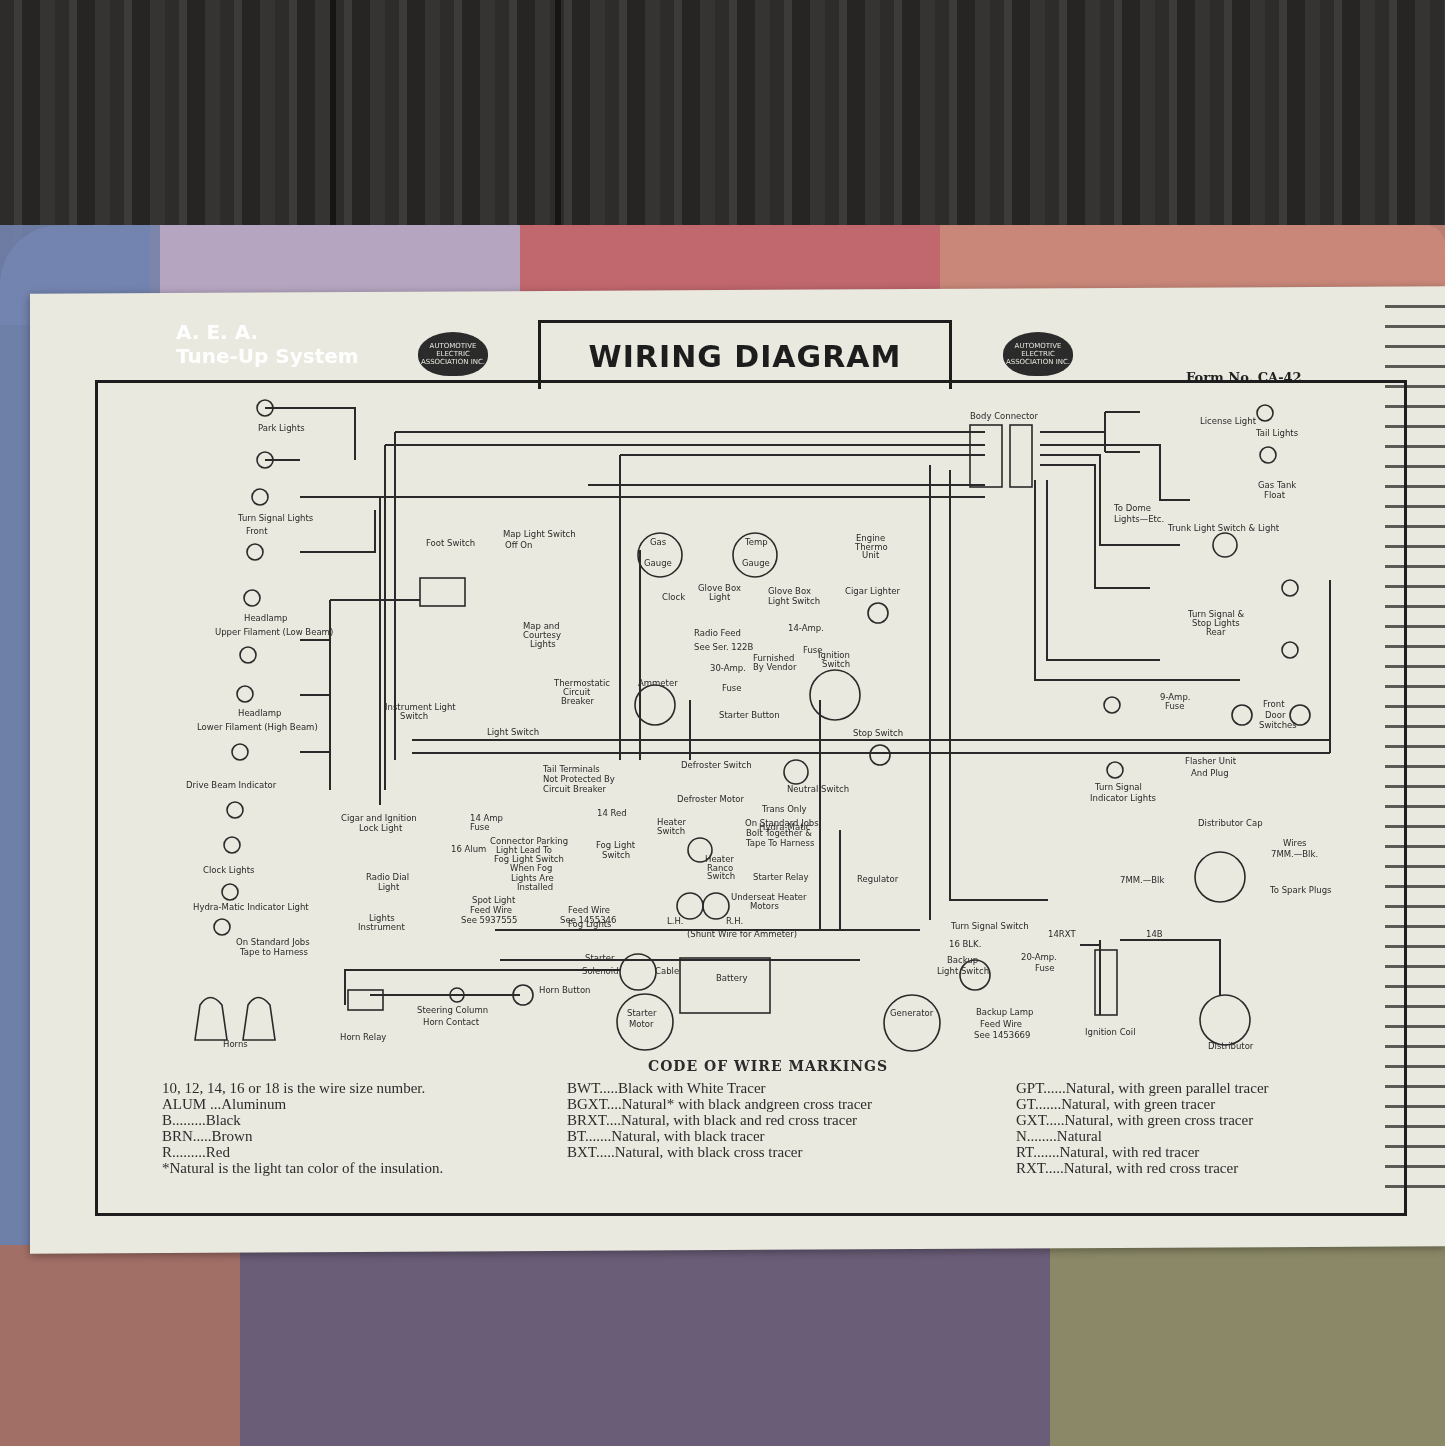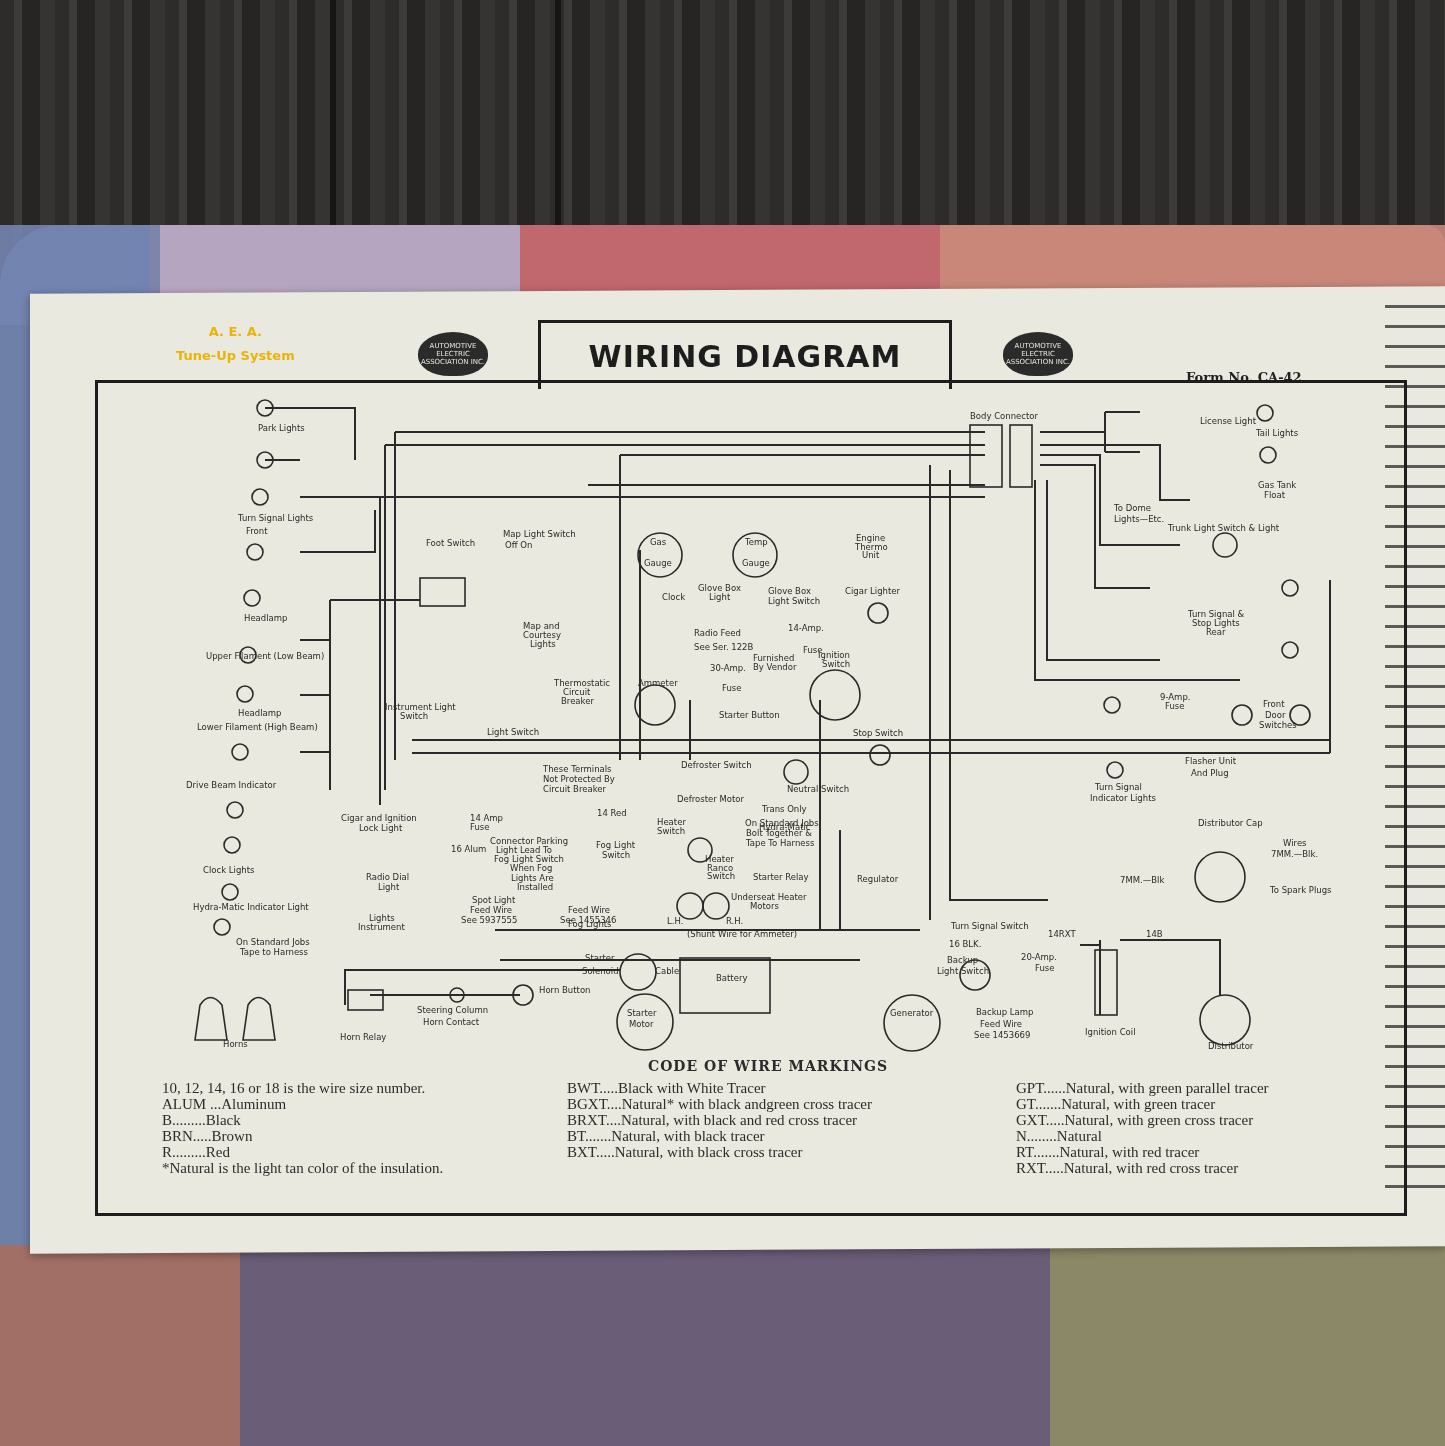--- a/index.html
+++ b/index.html
@@ -13,21 +13,21 @@
     background:linear-gradient(90deg,#6e7fa8 0 150px,#c98a7a 150px 520px,#b7505c 520px 940px,#c78a72 940px 1445px);}
   .fabric .band1{position:absolute;left:0;top:0;width:1445px;height:100px;
     background:linear-gradient(90deg,#7484b0 0 160px,#b3a8c8 160px 520px,#c26a70 520px 940px,#c9877a 940px 1445px);opacity:.9;}
   .fabric .band2{position:absolute;left:0;top:1020px;width:1445px;height:201px;
     background:linear-gradient(90deg,#a26f67 0 240px,#6a5d78 240px 1050px,#8a8866 1050px 1445px);}
   
   .page{position:absolute;left:30px;top:290px;width:1415px;height:960px;background:#e9e9df;
     box-shadow:0 2px 8px rgba(0,0,0,.35);transform:skewY(-0.3deg);}
   .spiral{position:absolute;right:0;top:295px;width:60px;height:900px;
     background:repeating-linear-gradient(180deg,transparent 0 10px,#5c5a56 10px 13px,transparent 13px 20px);}
-  .brand{position:absolute;left:176px;top:320px;text-align:center;font-weight:bold;color:#eab308;font-size:13px;line-height:24px;}
+  .brand{position:absolute;left:176px;top:320px;text-align:left;font-weight:bold;color:#ffffff;font-size:20px;line-height:24px;}
   .logo{position:absolute;width:70px;height:44px;border-radius:50% 50% 45% 45%;background:#2b2b2b;color:#e9e9df;
     font-size:7px;display:flex;align-items:center;justify-content:center;text-align:center;line-height:8px;}
   .titlebox{position:absolute;left:538px;top:320px;width:408px;height:66px;border:3px solid #1d1d1d;border-bottom:none;
     display:flex;align-items:center;justify-content:center;font-weight:bold;font-size:30px;letter-spacing:1px;color:#1d1d1d;}
   .formno{position:absolute;left:1186px;top:370px;font-size:13px;font-weight:bold;color:#222;font-family:"DejaVu Serif",serif;}
   .frame{position:absolute;left:95px;top:380px;width:1306px;height:830px;border:3px solid #1d1d1d;}
   .diagram{position:absolute;left:170px;top:395px;width:1200px;height:665px;}
   .lbl{position:absolute;font-size:8.5px;color:#2a2a2a;white-space:nowrap;line-height:10px;}
   .codes-title{position:absolute;left:648px;top:1058px;font-family:"DejaVu Serif",serif;font-weight:bold;font-size:14px;letter-spacing:1px;color:#2b2b2b;}
   .codecol{position:absolute;top:1080px;font-family:"Liberation Serif",serif;font-size:15px;line-height:16px;color:#2c2c2c;}
@@ -156,21 +156,21 @@
     <path d="M195 1040 L200 1005 Q210 990 222 1005 L227 1040 Z"></path>
     <path d="M243 1040 L248 1005 Q258 990 270 1005 L275 1040 Z"></path>
   </g>
 </svg>
 
 <div id="labels">
     <div class="lbl" style="left: 258px; top: 423px;">Park Lights</div>
     <div class="lbl" style="left: 238px; top: 513px;">Turn Signal Lights</div>
     <div class="lbl" style="left: 246px; top: 526px;">Front</div>
     <div class="lbl" style="left: 244px; top: 613px;">Headlamp</div>
-    <div class="lbl" style="left: 206px; top: 627px; margin-top: 24px;">Upper Filament (Low Beam)</div>
+    <div class="lbl" style="left: 215px; top: 627px;">Upper Filament (Low Beam)</div>
     <div class="lbl" style="left: 238px; top: 708px;">Headlamp</div>
     <div class="lbl" style="left: 197px; top: 722px;">Lower Filament (High Beam)</div>
     <div class="lbl" style="left: 186px; top: 780px;">Drive Beam Indicator</div>
     <div class="lbl" style="left: 203px; top: 865px;">Clock Lights</div>
     <div class="lbl" style="left: 193px; top: 902px;">Hydra-Matic Indicator Light</div>
     <div class="lbl" style="left: 236px; top: 937px;">On Standard Jobs</div>
     <div class="lbl" style="left: 240px; top: 947px;">Tape to Harness</div>
     <div class="lbl" style="left: 223px; top: 1039px;">Horns</div>
     <div class="lbl" style="left: 340px; top: 1032px;">Horn Relay</div>
     <div class="lbl" style="left: 417px; top: 1005px;">Steering Column</div>
@@ -181,21 +181,21 @@
     <div class="lbl" style="left: 505px; top: 540px;">Off     On</div>
     <div class="lbl" style="left: 523px; top: 621px;">Map and</div>
     <div class="lbl" style="left: 523px; top: 630px;">Courtesy</div>
     <div class="lbl" style="left: 530px; top: 639px;">Lights</div>
     <div class="lbl" style="left: 385px; top: 702px;">Instrument Light</div>
     <div class="lbl" style="left: 400px; top: 711px;">Switch</div>
     <div class="lbl" style="left: 487px; top: 727px;">Light Switch</div>
     <div class="lbl" style="left: 554px; top: 678px;">Thermostatic</div>
     <div class="lbl" style="left: 563px; top: 687px;">Circuit</div>
     <div class="lbl" style="left: 561px; top: 696px;">Breaker</div>
-    <div class="lbl" style="left: 543px; top: 764px;">These Terminals</div>
+    <div class="lbl" style="left: 543px; top: 764px;">Tail Terminals</div>
     <div class="lbl" style="left: 543px; top: 774px;">Not Protected By</div>
     <div class="lbl" style="left: 543px; top: 784px;">Circuit Breaker</div>
     <div class="lbl" style="left: 341px; top: 813px;">Cigar and Ignition</div>
     <div class="lbl" style="left: 359px; top: 823px;">Lock Light</div>
     <div class="lbl" style="left: 470px; top: 813px;">14 Amp</div>
     <div class="lbl" style="left: 470px; top: 822px;">Fuse</div>
     <div class="lbl" style="left: 451px; top: 844px;">16 Alum</div>
     <div class="lbl" style="left: 490px; top: 836px;">Connector Parking</div>
     <div class="lbl" style="left: 496px; top: 845px;">Light Lead To</div>
     <div class="lbl" style="left: 494px; top: 854px;">Fog Light Switch</div>

